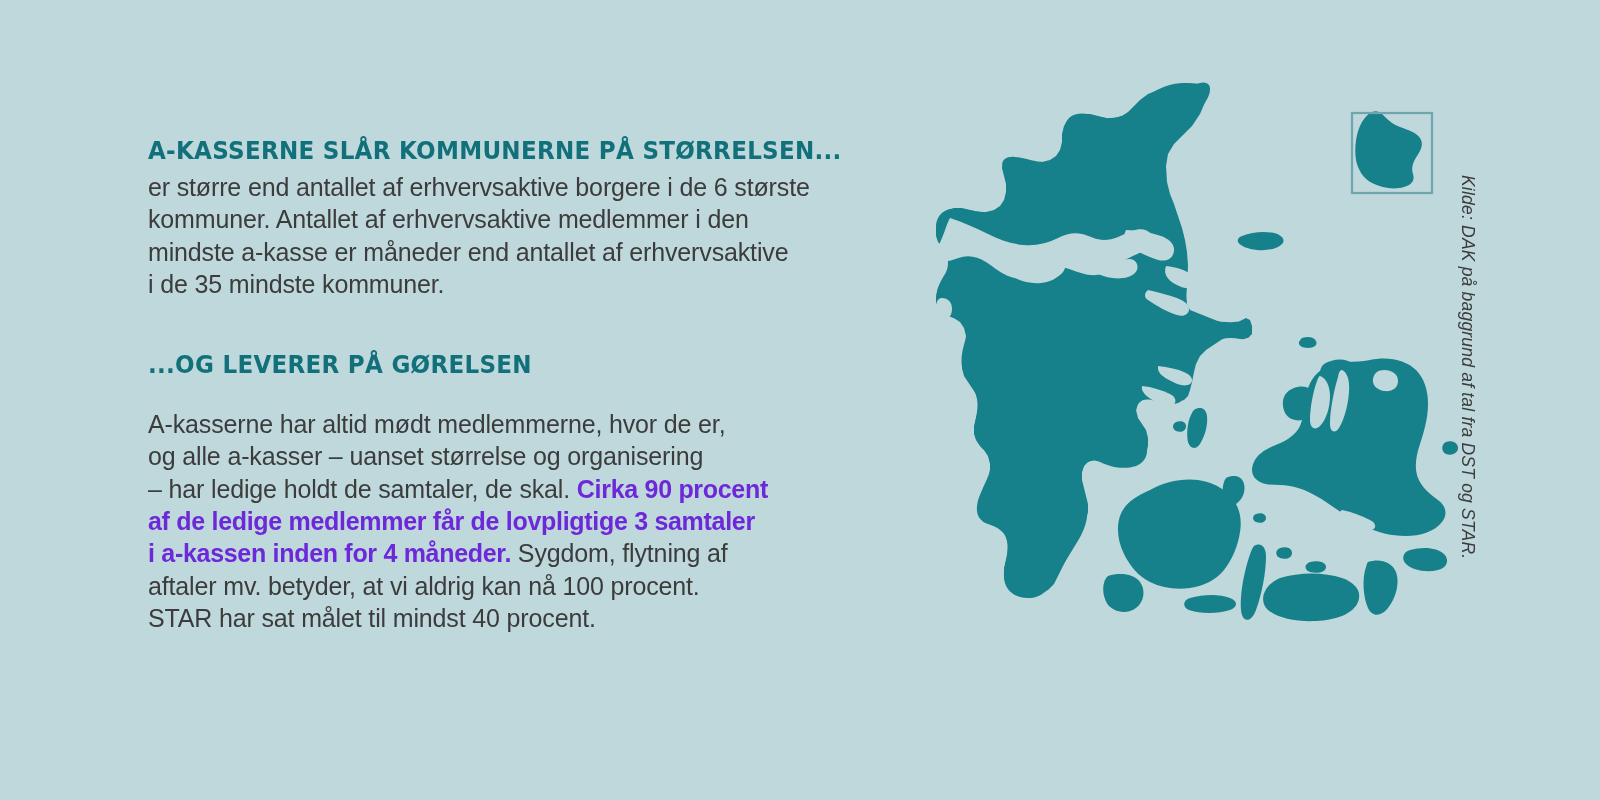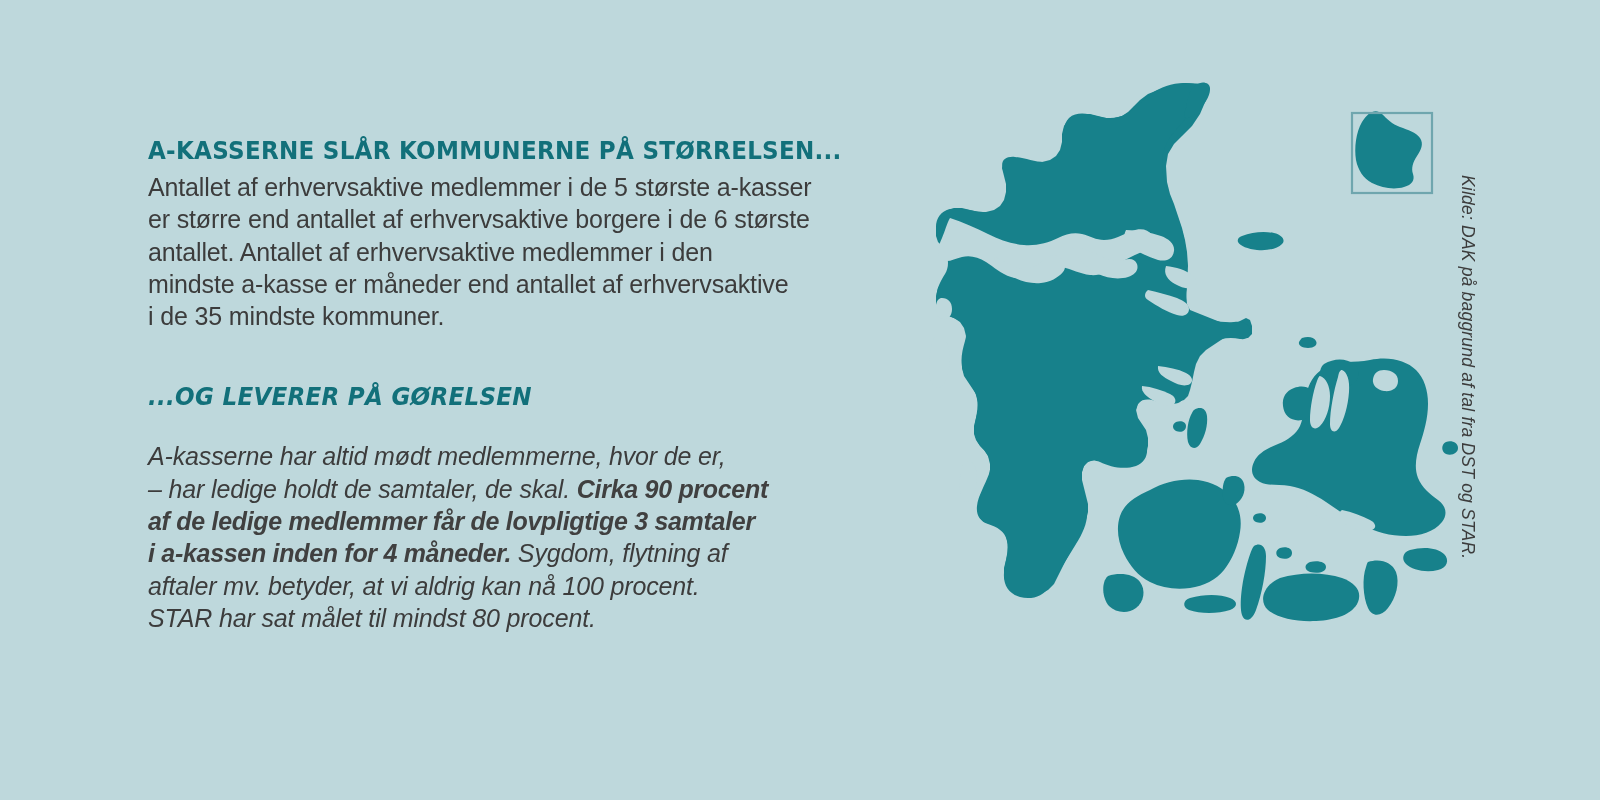--- a/index.html
+++ b/index.html
@@ -24,21 +24,20 @@
 
   
   .text-column {
     position: absolute;
     left: 148px;
     top: 136px;
     width: 760px;
   }
   .block + .block {
     margin-top: 50px;
-    font-style: italic;
   }
   .block-heading {
     color: #12707a;
     font-family: "DejaVu Sans", sans-serif;
     font-weight: 700;
     font-size: 24.5px;
     letter-spacing: 0.3px;
     line-height: 30px;
     margin: 0 0 5px 0;
     white-space: nowrap;
@@ -53,21 +52,21 @@
     line-height: 32.3px;
     margin: 0;
     letter-spacing: -0.15px;
   }
   .block-body .line {
     display: block;
     white-space: nowrap;
   }
   .block-body b {
     font-weight: 700;
-    color: #404040;
+    color: #6d28d9;
     letter-spacing: -0.3px;
   }
 
   
   .source-caption {
     position: absolute;
     left: 1478px;
     top: 175px;
     width: 460px;
     transform-origin: 0 0;
@@ -102,37 +101,37 @@
 </head>
 <body style="background: rgb(190, 216, 220);">
 
 <div class="canvas" style="background: rgb(190, 216, 220);">
 
   <div class="text-column">
 
     <div class="block">
       <h2 class="block-heading" style="color: rgb(18, 112, 122);">A-KASSERNE SLÅR KOMMUNERNE PÅ STØRRELSEN...</h2>
       <p class="block-body" style="color: rgb(60, 60, 60);">
-        <span class="line">Antallet af erhvervsaktive medlemmer i de 5 største a-kasser</span>
         <span class="line">er større end antallet af erhvervsaktive borgere i de 6 største</span>
-        <span class="line">antallet. Antallet af erhvervsaktive medlemmer i den</span>
+        <span class="line">kommuner. Antallet af erhvervsaktive medlemmer i den</span>
         <span class="line">mindste a-kasse er måneder end antallet af erhvervsaktive</span>
         <span class="line">i de 35 mindste kommuner.</span>
       </p>
     </div>
 
     <div class="block">
       <h2 class="block-heading" style="color: rgb(18, 112, 122);">...OG LEVERER PÅ GØRELSEN</h2>
       <p class="block-body" style="color: rgb(60, 60, 60); margin-top: 28px;">
         <span class="line">A-kasserne har altid mødt medlemmerne, hvor de er,</span>
+        <span class="line">og alle a-kasser – uanset størrelse og organisering</span>
         <span class="line"><span>– har ledige holdt de samtaler, de skal. </span><b>Cirka 90 procent</b></span>
         <span class="line"><b>af de ledige medlemmer får de lovpligtige 3 samtaler</b></span>
         <span class="line"><b>i a-kassen inden for 4 måneder.</b><span> Sygdom, flytning af</span></span>
         <span class="line">aftaler mv. betyder, at vi aldrig kan nå 100 procent.</span>
-        <span class="line">STAR har sat målet til mindst 80 procent.</span>
+        <span class="line">STAR har sat målet til mindst 40 procent.</span>
       </p>
     </div>
 
   </div>
 
   <div class="source-caption" style="color: rgb(60, 60, 60);">Kilde: DAK på baggrund af tal fra DST og STAR.</div>
 
   <div class="map-wrap">
     <svg viewBox="0 0 590 650" xmlns="http://www.w3.org/2000/svg">
       <g fill="#17818b">

